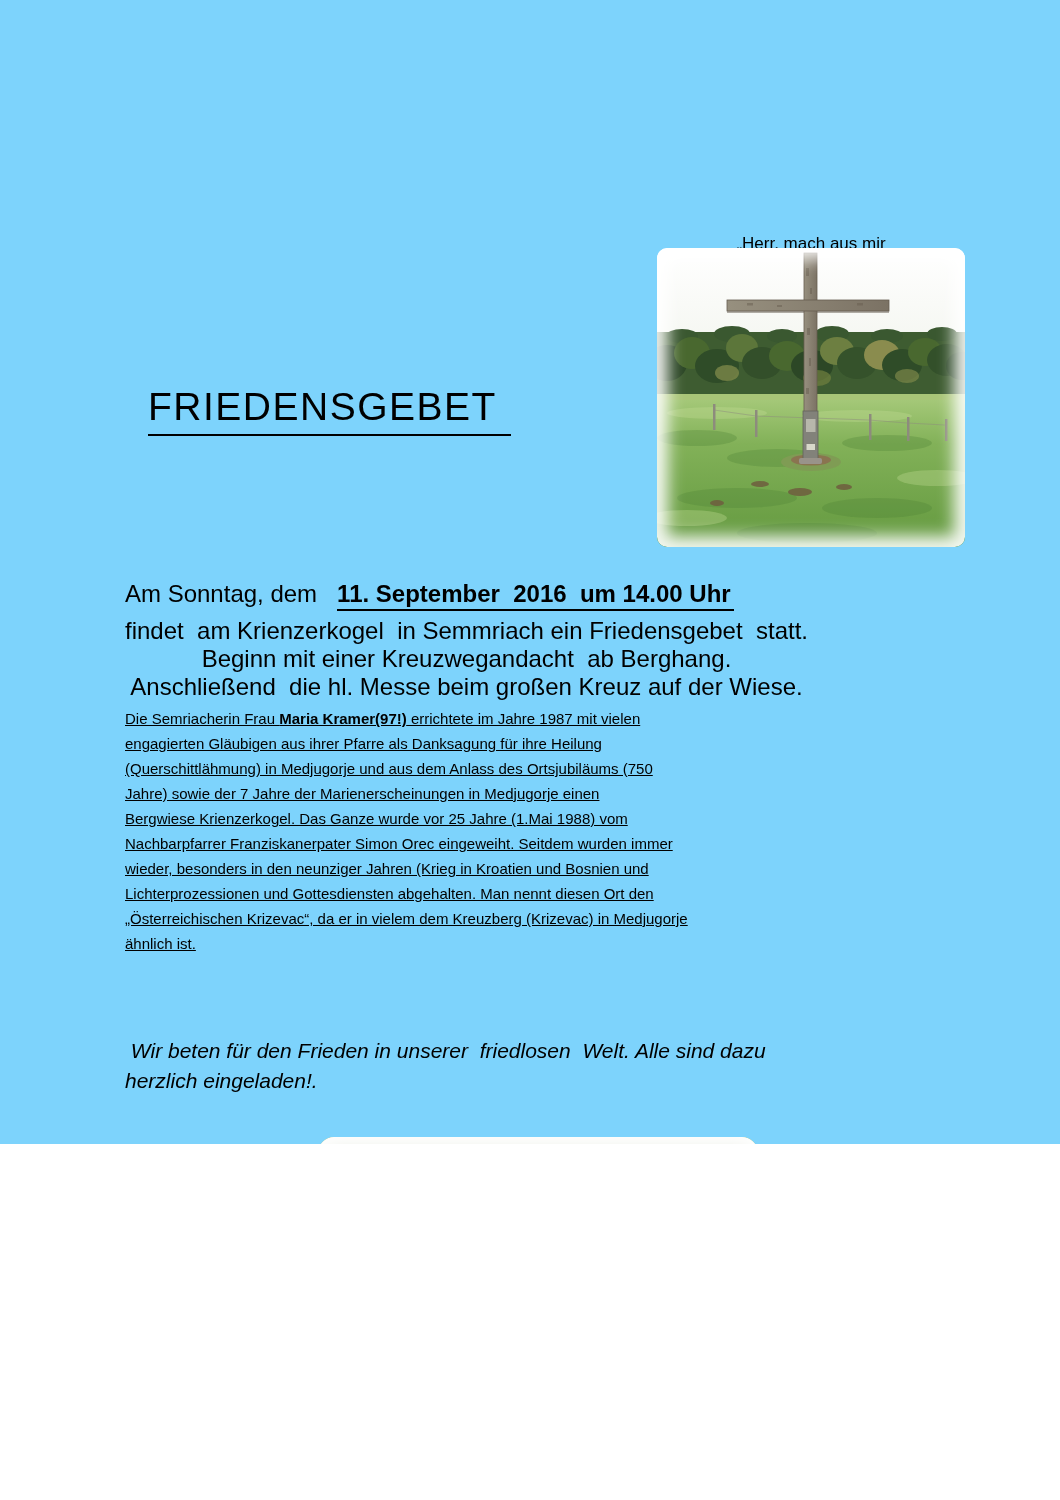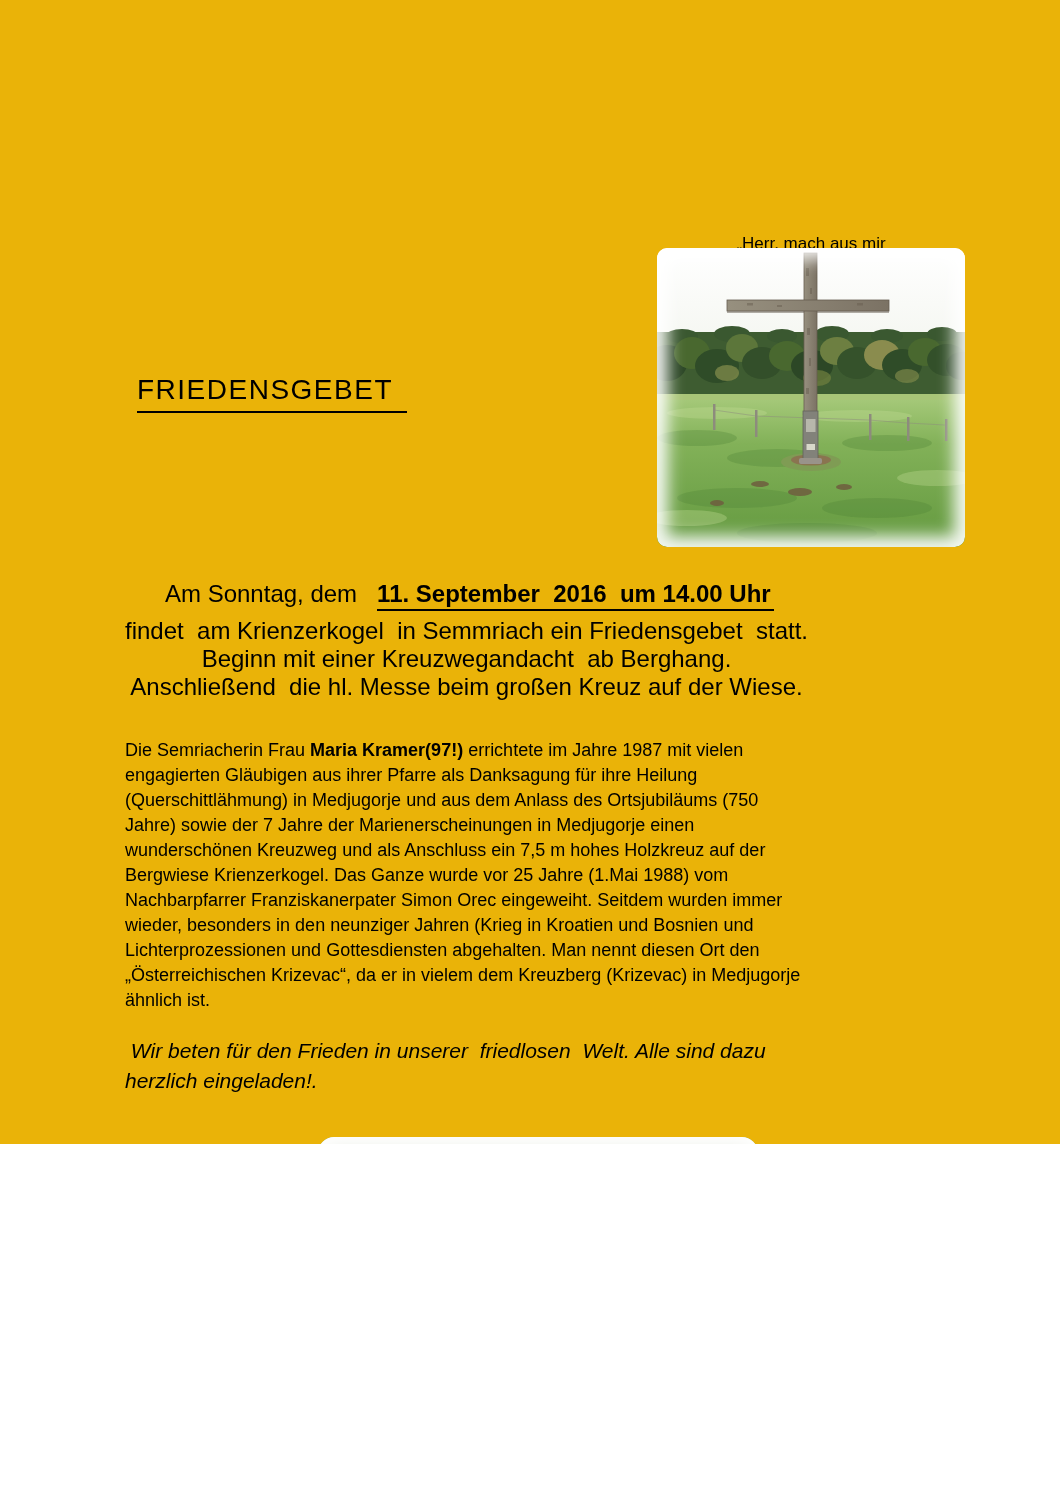--- a/index.html
+++ b/index.html
@@ -1,41 +1,41 @@
 <!DOCTYPE html>
 <html><head>
 <meta charset="utf-8">
 <style>
   html,body{margin:0;padding:0;background:#ffffff;}
-  .page{position:relative;width:1060px;height:1144px;background:#eab308;overflow:hidden;
+  .page{position:relative;width:1060px;height:1144px;background:#7dd3fc;overflow:hidden;
         font-family:"Liberation Sans",sans-serif;color:#000;}
   .b{font-weight:bold;}
   .u{border-bottom:2.5px solid #000;padding-bottom:2px;padding-right:3px;}
   .tline{white-space:pre;display:block;}
   
   .quote{position:absolute;left:640px;top:176px;width:342px;text-align:center;
          font-size:17px;line-height:27px;white-space:pre-wrap;}
   
   .photo{position:absolute;overflow:hidden;}
   .photo svg{display:block;}
   .photo-cross{left:657px;top:248px;width:308px;height:299px;border-radius:10px;}
   .photo-group{left:318px;top:1137px;width:440px;height:240px;border-radius:16px;}
   .vignette{position:absolute;inset:0;border-radius:inherit;pointer-events:none;
             box-shadow:inset 0 0 16px 11px rgba(255,255,255,0.92);}
   
-  .title{position:absolute;left:133px;top:370px;margin:4px;font-size:28px;font-weight:400;
+  .title{position:absolute;left:133px;top:370px;margin:15px;font-size:39px;font-weight:400;
          letter-spacing:1.5px;}
   .title-underline{display:inline-block;border-bottom:2.5px solid #000;
          padding-bottom:5px;padding-right:14px;}
   .subtitle{position:absolute;left:133px;top:423px;font-size:24px;}
   
-  .dateline{position:absolute;left:125px;top:579px;font-size:24px;line-height:30px;margin-left:40px;}
+  .dateline{position:absolute;left:125px;top:579px;font-size:24px;line-height:30px;}
   .eventlines{position:absolute;left:125px;top:617px;font-size:24px;line-height:28px;text-align:center;}
   
-  .history{position:absolute;left:125px;top:738px;font-size:18px;line-height:25px;}
+  .history{position:absolute;left:125px;top:706px;font-size:15px;line-height:25px;text-decoration:underline;}
   
   .closing{position:absolute;left:125px;top:1036px;font-size:21px;line-height:30px;font-style:italic;}
   
   .caption{position:absolute;left:318px;top:1392px;width:440px;text-align:center;font-size:18px;}
 </style>
 </head>
 <body>
 
 <div class="page">
 
@@ -147,21 +147,20 @@
       <div class="tline"><span>findet  am Krienzerkogel  in Semmriach ein Friedensgebet  statt.</span></div>
       <div class="tline"><span>Beginn mit einer Kreuzwegandacht  ab Berghang.</span></div>
       <div class="tline"><span>Anschließend  die hl. Messe beim großen Kreuz auf der Wiese.</span></div>
     </div>
 
   <div class="history">
       <div class="tline"><span>Die Semriacherin Frau </span><span class="b">Maria Kramer(97!)</span><span> errichtete im Jahre 1987 mit vielen</span></div>
       <div class="tline"><span>engagierten Gläubigen aus ihrer Pfarre als Danksagung für ihre Heilung</span></div>
       <div class="tline"><span>(Querschittlähmung) in Medjugorje und aus dem Anlass des Ortsjubiläums (750</span></div>
       <div class="tline"><span>Jahre) sowie der 7 Jahre der Marienerscheinungen in Medjugorje einen</span></div>
-      <div class="tline"><span>wunderschönen Kreuzweg und als Anschluss ein 7,5 m hohes Holzkreuz auf der</span></div>
       <div class="tline"><span>Bergwiese Krienzerkogel. Das Ganze wurde vor 25 Jahre (1.Mai 1988) vom</span></div>
       <div class="tline"><span>Nachbarpfarrer Franziskanerpater Simon Orec eingeweiht. Seitdem wurden immer</span></div>
       <div class="tline"><span>wieder, besonders in den neunziger Jahren (Krieg in Kroatien und Bosnien und</span></div>
       <div class="tline"><span>Lichterprozessionen und Gottesdiensten abgehalten. Man nennt diesen Ort den</span></div>
       <div class="tline"><span>„Österreichischen Krizevac“, da er in vielem dem Kreuzberg (Krizevac) in Medjugorje</span></div>
       <div class="tline"><span>ähnlich ist.</span></div>
     </div>
 
   <div class="closing">
       <div class="tline"><span> Wir beten für den Frieden in unserer  friedlosen  Welt. Alle sind dazu</span></div>

